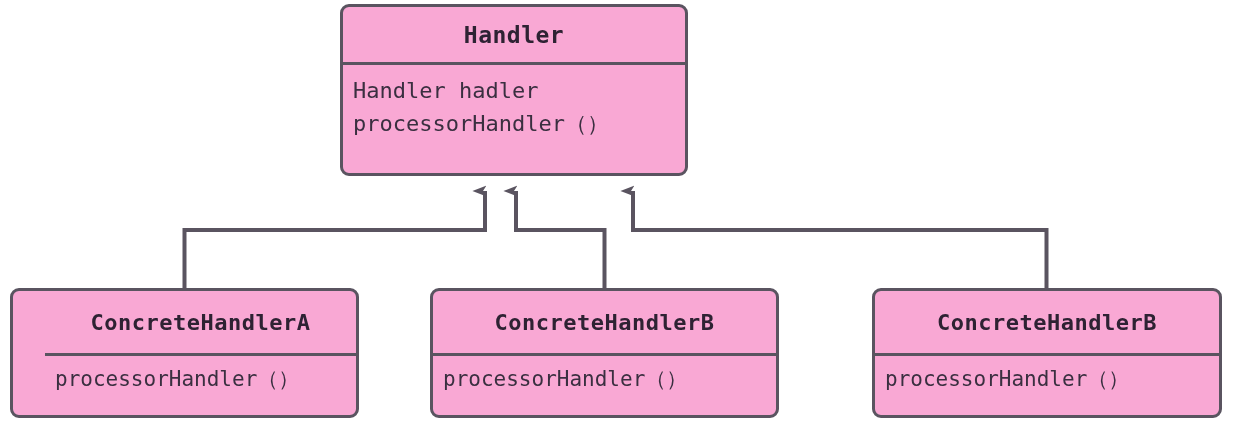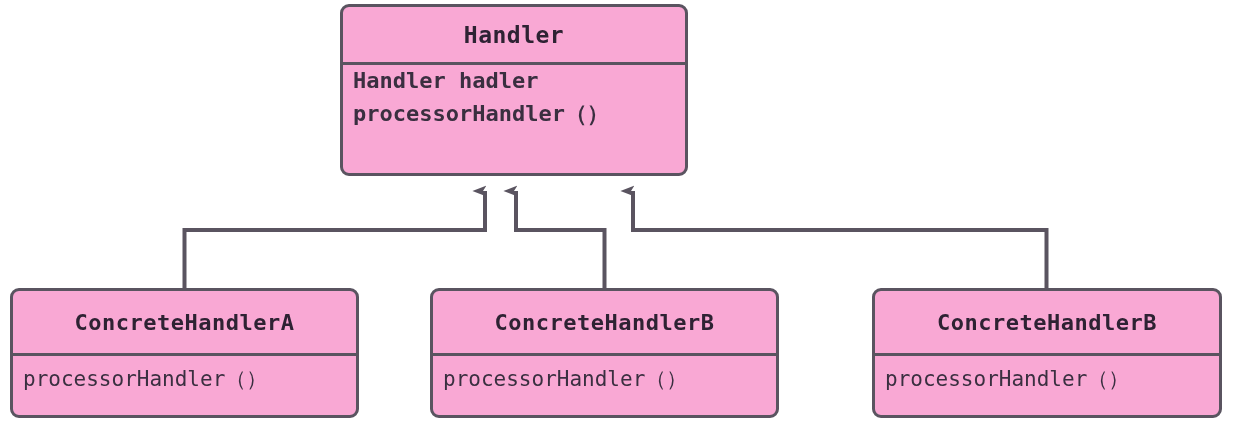--- a/index.html
+++ b/index.html
@@ -69,22 +69,21 @@
     top: 4px;
     width: 348px;
     height: 172px;
     font-size: 22px;
   }
   #class-handler .uml-class-name {
     height: 55px;
     font-size: 23px;
   }
   #class-handler .uml-class-body {
-    padding-top: 0;
-    font-weight: bold;
+    padding-top: 10px;
   }
   #class-handler .uml-member {
     font-size: 22px;
     line-height: 1.48;
   }
 
   
   .uml-class.concrete {
     top: 288px;
     height: 130px;
@@ -94,21 +93,21 @@
     height: 62px;
     font-size: 22px;
   }
   .uml-class.concrete .uml-class-body {
     padding-top: 9px;
   }
   .uml-class.concrete .uml-member {
     font-size: 21px;
   }
 
-  #class-concrete-a { left: 10px;  width: 349px; }
+  #class-concrete-a { left: 10px;  width: 349px; padding-left: 32px; }
   #class-concrete-b { left: 430px; width: 349px; }
   #class-concrete-c { left: 872px; width: 350px; }
 </style>
 </head>
 <body>
 
 <div id="diagram-canvas">
 
   <svg id="connector-layer" viewBox="0 0 1234 424" width="1234" height="424" aria-hidden="true">
     <defs>

